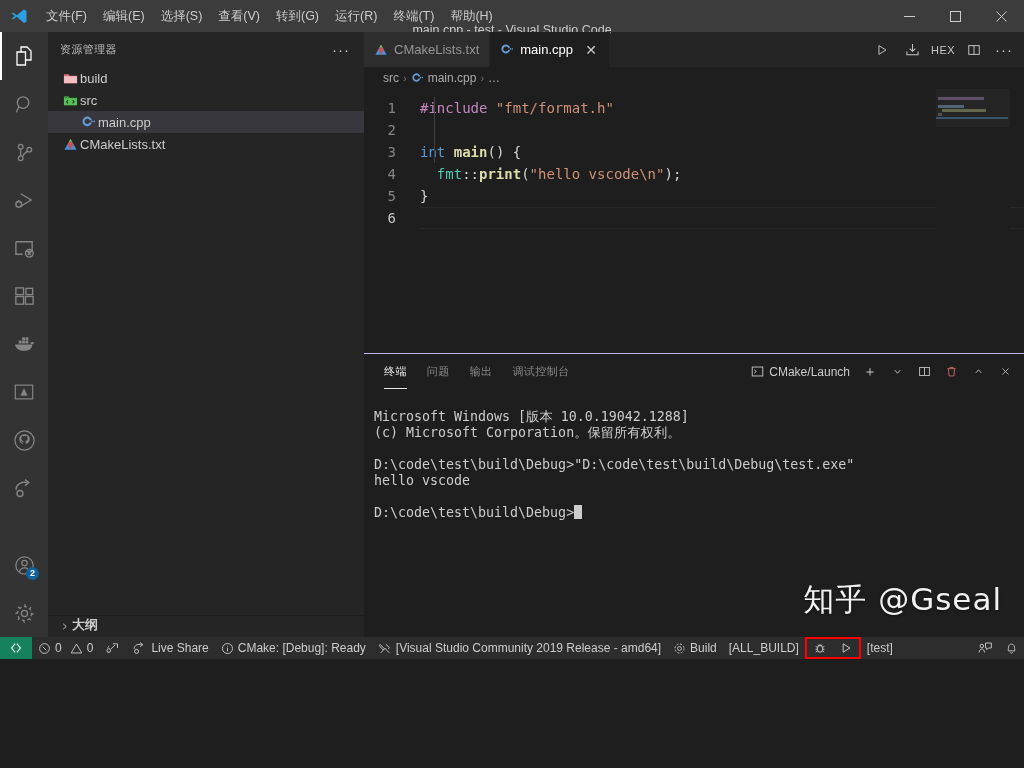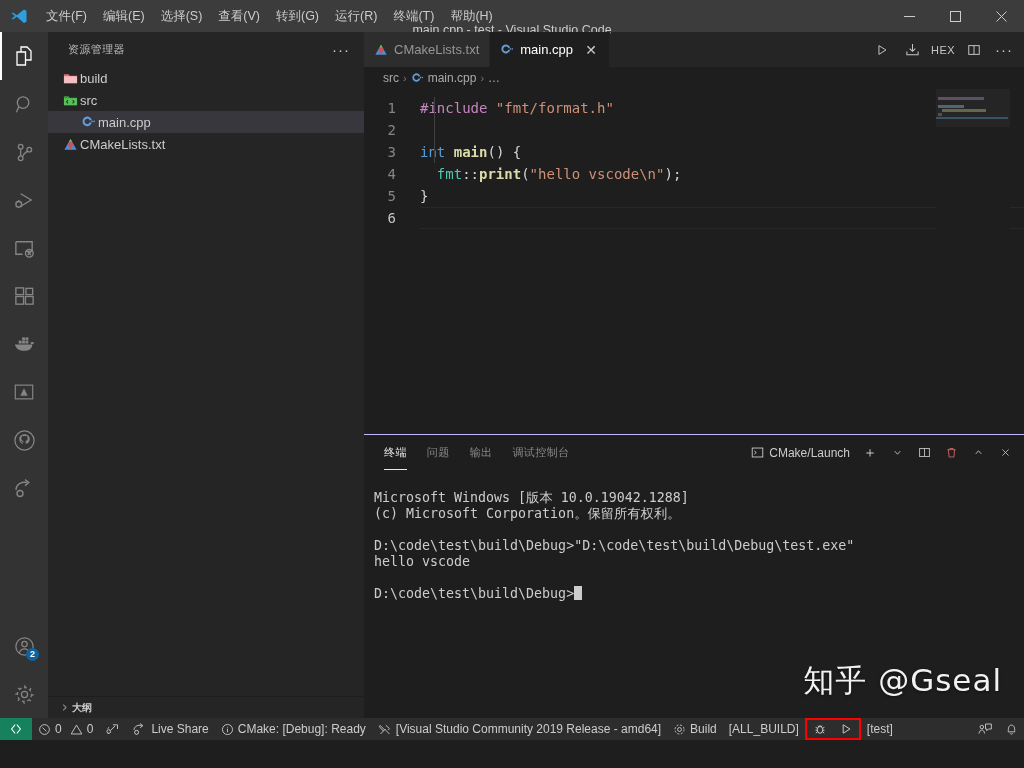--- a/index.html
+++ b/index.html
@@ -3,21 +3,21 @@
 <meta charset="utf-8">
 <style>
   * { box-sizing: border-box; margin: 0; padding: 0; }
   html, body {
     width: 1024px; height: 768px;
     background: #1e1e1e;
     font-family: "Liberation Sans", sans-serif;
     overflow: hidden;
     -webkit-font-smoothing: antialiased;
   }
-  .app { position: relative; width: 1024px; height: 740px; display: flex; flex-direction: column; }
+  .app { position: relative; width: 1024px; height: 659px; display: flex; flex-direction: column; }
 
   
   .titlebar {
     height: 32px; background: #3c3c3c; display: flex; align-items: center;
     flex: 0 0 32px; position: relative; color: #cccccc;
   }
   .vscode-logo { width: 38px; display: flex; align-items: center; justify-content: center; }
   .menubar { display: flex; align-items: center; height: 100%; }
   .menu-item {
     font-size: 12.5px; color: #cccccc; padding: 0 8px; height: 100%;
@@ -55,38 +55,38 @@
     font-size: 9px; line-height: 13px; min-width: 13px; height: 13px; border-radius: 7px;
     text-align: center; font-weight: bold; padding: 0 2px;
   }
 
   
   .sidebar {
     width: 316px; background: #252526; flex: 0 0 316px; display: flex; flex-direction: column;
     min-height: 0;
   }
   .sidebar-header {
-    height: 35px; display: flex; align-items: center; padding: 0 8px 0 20px;
+    height: 35px; display: flex; align-items: center; padding: 0 8px 0 12px;
     font-size: 11px; color: #bbbbbb; letter-spacing: .4px; flex: 0 0 35px;
   }
   .sidebar-header .more { margin-left: auto; color: #cccccc; font-size: 15px; letter-spacing:1px; padding: 0 6px; cursor: pointer; }
   .tree { flex: 1 1 auto; overflow: hidden; }
   .tree-row {
     height: 22px; display: flex; align-items: center; font-size: 13px; color: #cccccc;
     padding-right: 8px; white-space: nowrap; cursor: pointer;
   }
   .tree-row.selected { background: #37373d; }
   .twisty { width: 16px; display: flex; align-items: center; justify-content: center; color: #cccccc; }
   .ficon { width: 20px; display: flex; align-items: center; justify-content: center; }
   .tree-row.root { font-weight: bold; font-size: 11px; letter-spacing: .5px; padding-left: 8px; }
   .indent-1 { padding-left: 12px; }
   .indent-2 { padding-left: 30px; }
   .outline-sec {
-    height: 22px; border-top: 1px solid #1e1e1e; display: flex; align-items: center;
-    font-size: 10px; font-weight: bold; color: #cccccc; padding-left: 8px; flex: 0 0 22px;
+    height: 22px; border-top: 1px solid #1e1e1e; display: flex; 
+    font-size: 13px; font-weight: bold; color: #cccccc; padding-left: 8px; flex: 0 0 22px;
     cursor: pointer;
   }
 
   
   .editor-area { flex: 1 1 auto; display: flex; flex-direction: column; min-width: 0; background:#1e1e1e; }
   .tabs-row { height: 35px; background: #252526; display: flex; flex: 0 0 35px; }
   .tab {
     display: flex; align-items: center; padding: 0 10px; font-size: 13px; color: #969696;
     background: #2d2d2d; border-right: 1px solid #252526; max-width: 180px; cursor: pointer;
     position: relative;

